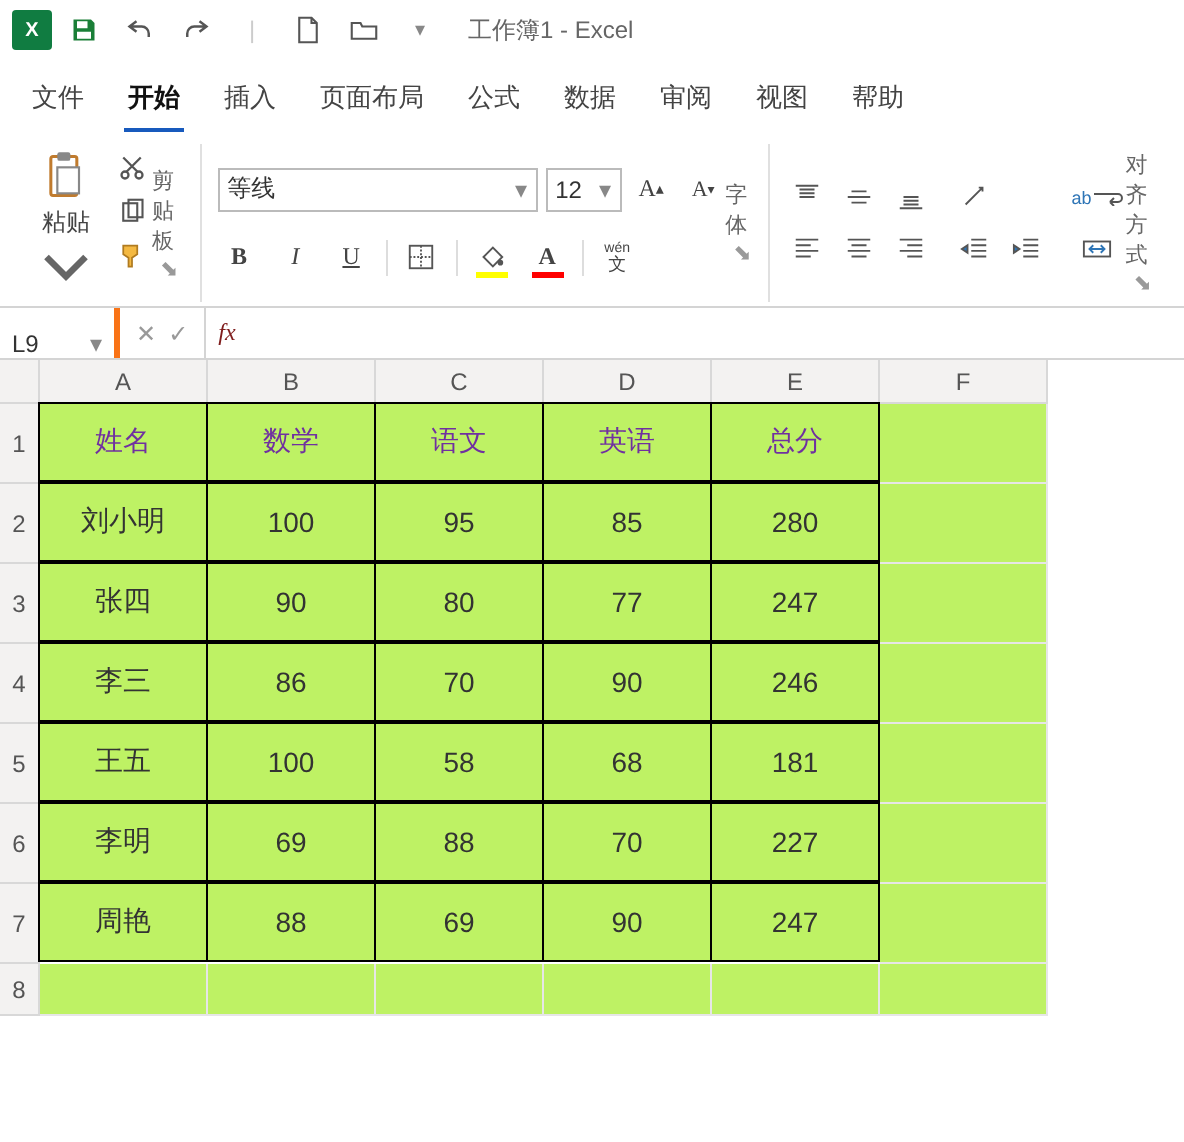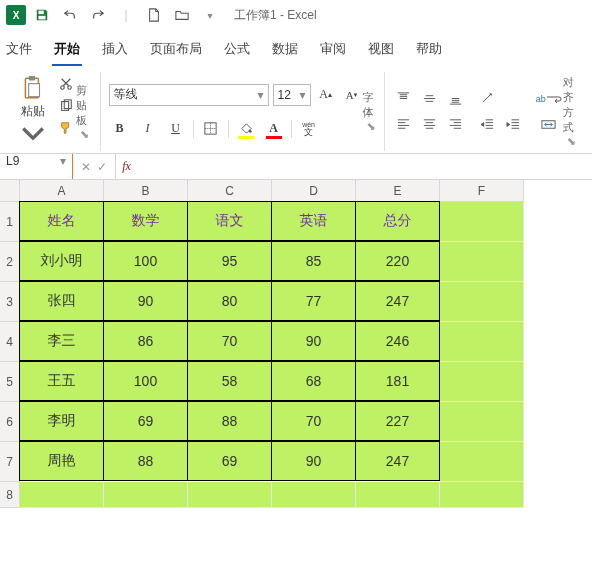--- a/index.html
+++ b/index.html
@@ -4,21 +4,21 @@
 <style>
 *{box-sizing:border-box;margin:0;padding:0;font-family:"Microsoft YaHei","Segoe UI",Arial,sans-serif}
 body{background:#fff;font-size:12px;color:#333;width:592px;height:571px;overflow:hidden;user-select:none}
 .titlebar{height:30px;display:flex;align-items:center;padding:0 6px;gap:4px;background:#fff}
 .titlebar .logo{width:20px;height:20px;background:#107c41;border-radius:2px;display:flex;align-items:center;justify-content:center;color:#fff;font-size:10px;font-weight:bold}
 .qat-btn{width:24px;height:24px;display:flex;align-items:center;justify-content:center;color:#555}
 .qat-btn svg{width:14px;height:14px}
 .doctitle{margin-left:8px;color:#666;font-size:12px}
 .search{margin-left:auto;display:flex;align-items:center;gap:6px;border:1px solid #ccc;border-radius:4px;padding:2px 10px;height:22px;color:#888;width:72px}
 .search svg{width:13px;height:13px}
-.tabs{display:flex;gap:18px;padding:6px 14px 0 4px;font-size:13px;color:#444}
+.tabs{display:flex;gap:18px;padding:6px 14px 0 14px;font-size:13px;color:#444}
 .tab{padding:4px 2px 6px 2px;cursor:pointer}
 .tab.active{border-bottom:2px solid #185abd;color:#111;font-weight:600}
 .ribbon{display:flex;border-bottom:1px solid #d4d4d4;padding:6px 8px 2px 8px;height:88px;background:#fff}
 .group{display:flex;flex-direction:row;align-items:center;padding:0 8px;border-right:1px solid #e0e0e0;height:100%;justify-content:space-between}
 .group:last-child{border-right:none}
 .group-body{display:flex;align-items:flex-start;gap:6px;flex:1}
 .group-label{font-size:11px;color:#666;padding:2px 0}
 .group-label .dlg{margin-left:4px;color:#999}
 .bigbtn{display:flex;flex-direction:column;align-items:center;gap:2px;padding:2px 4px;color:#444}
 .bigbtn svg{width:26px;height:26px}
@@ -29,21 +29,21 @@
 .font-row2{display:flex;gap:6px;align-items:center;margin-top:6px}
 .fsel{border:1px solid #bbb;height:22px;font-size:12px;padding:0 4px;background:#fff;display:flex;align-items:center;justify-content:space-between}
 .fsel.name{width:160px}
 .fsel.size{width:38px}
 .tool{width:22px;height:22px;display:flex;align-items:center;justify-content:center;color:#444;position:relative}
 .tool svg{width:15px;height:15px}
 .tool .bar{position:absolute;bottom:1px;left:3px;right:3px;height:3px}
 .align-grid{display:grid;grid-template-columns:repeat(3,22px);grid-auto-rows:22px;gap:4px}
 .align-col{display:flex;flex-direction:column;gap:4px;margin-left:4px}
 .fmlbar{display:flex;align-items:center;height:26px;border-bottom:1px solid #d4d4d4;font-size:12px}
-.namebox{width:73px;border-right:1px solid #f97316;padding:0 6px;height:100%;display:flex;align-items:flex-start}
+.namebox{width:60px;border-right:3px solid #f97316;padding:0 6px;height:100%;display:flex;align-items:flex-end}
 .namebox .dd{margin-left:auto;color:#888}
 .fx-btns{display:flex;align-items:center;gap:6px;padding:0 8px;color:#999;border-right:1px solid #d4d4d4;height:100%}
 .fx{font-style:italic;font-family:"Times New Roman",serif;color:#7f1d1d;padding:0 6px}
 .fmlinput{flex:1;height:100%;padding:0 6px}
 .grid{display:grid;grid-template-columns:20px repeat(6,84px);font-size:13px}
 .colhdr,.rowhdr{background:#f3f2f1;border:1px solid #d8d8d8;border-top:none;border-left:none;display:flex;align-items:center;justify-content:center;color:#555;height:22px;font-size:12px}
 .corner{background:#f3f2f1;border:1px solid #d8d8d8;border-top:none;border-left:none;height:22px}
 .rowhdr{height:40px}
 .rowhdr.r8{height:26px}
 .cell{border-right:1px solid #e6e6e6;border-bottom:1px solid #e6e6e6;height:40px;display:flex;align-items:center;justify-content:center;background:#bef264}
@@ -285,21 +285,21 @@
   <div class="cell tbl hdr">语文</div>
   <div class="cell tbl hdr">英语</div>
   <div class="cell tbl hdr">总分</div>
   <div class="cell"></div>
 
   <div class="rowhdr">2</div>
   <div class="cell tbl">刘小明</div>
   <div class="cell tbl">100</div>
   <div class="cell tbl">95</div>
   <div class="cell tbl">85</div>
-  <div class="cell tbl">220</div>
+  <div class="cell tbl">280</div>
   <div class="cell"></div>
 
   <div class="rowhdr">3</div>
   <div class="cell tbl">张四</div>
   <div class="cell tbl">90</div>
   <div class="cell tbl">80</div>
   <div class="cell tbl">77</div>
   <div class="cell tbl">247</div>
   <div class="cell"></div>
 

